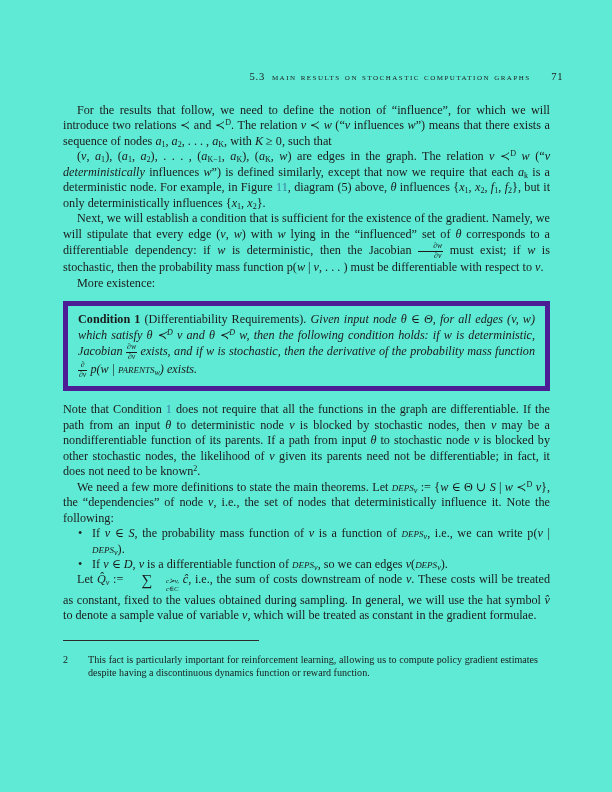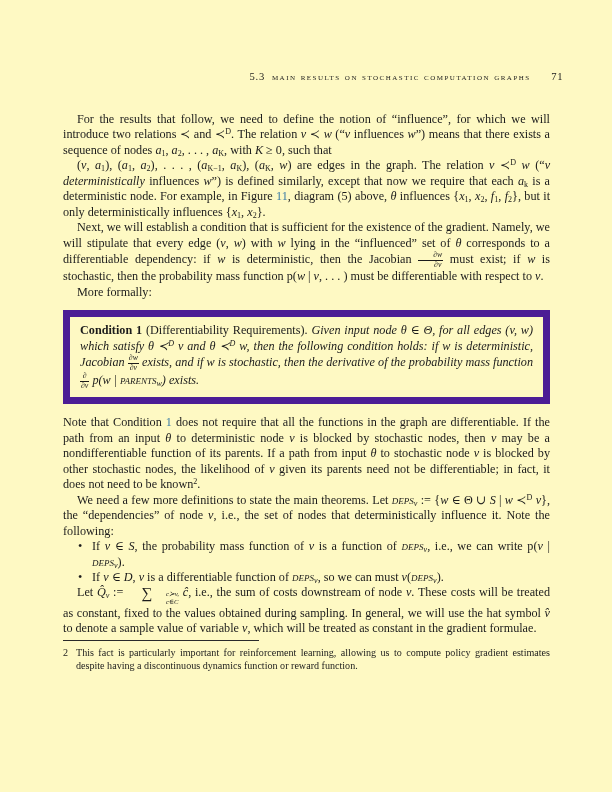--- a/index.html
+++ b/index.html
@@ -1,40 +1,40 @@
 <!DOCTYPE html>
 <html style="--link: #3C7DA6;"><head>
 <meta charset="utf-8">
 <style>
   html,body{margin:0;padding:0;background:#e8e8e8;}
   .page{
     position:relative;
     width:612px;height:792px;
-    background:#fef9c3;
+    background:#5eead4;
     overflow:hidden;
     font-family:"Liberation Serif","DejaVu Serif",serif;
     color:#1b1b1b;
   }
   
   .header{
     position:absolute;top:71px;left:63px;width:500px;
     text-align:right;
     font-size:10.6px;
     white-space:nowrap;
   }
   .header .section{letter-spacing:0.08em;}
   .header .title{
     font-variant:small-caps;
     letter-spacing:0.14em;
     margin-left:4px;
   }
   .header .pagenum{margin-left:18px;letter-spacing:0.05em;}
   
   .textblock{
-    position:absolute;top:112px;left:63px;width:487px;
+    position:absolute;top:103px;left:63px;width:487px;
     font-size:12.2px;line-height:15.45px;
     text-align:justify;
   }
   .textblock p{margin:0;}
   p.ind{text-indent:14px;}
   
   .i{font-style:italic;}
   .b{font-weight:bold;}
   .sc{font-variant:small-caps;font-style:italic;}
   .cal{font-style:italic;}
@@ -52,68 +52,68 @@
   
   .sum{display:inline-block;white-space:nowrap;}
   .sum .sigma{font-size:125%;vertical-align:-0.12em;}
   .sumlims{
     display:inline-block;vertical-align:-1.05em;
     font-size:56%;line-height:1.15;font-style:italic;
   }
   .sumlims span{display:block;text-align:left;}
   
   .cond{
-    border:7px solid #4c1d95;
+    border:5px solid #4c1d95;
     padding:6px 10px 7px 10px;
     margin:10px 0 11px 0;
   }
   
   .bullet{position:relative;padding-left:29px;}
   .bullet .bullet-dot{position:absolute;left:15px;top:0;}
   
   .footnote{
     position:absolute;top:640px;left:63px;width:487px;
     font-size:10.1px;line-height:13.1px;text-align:justify;
   }
   .fn-rule{width:196px;border-top:0.9px solid #2a2a2a;margin-bottom:5px;}
   .fn-item{position:relative;padding-left:13px;}
   .fn-marker{position:absolute;left:0;top:0;}
-  .fn-item p{margin:0;}
+  .fn-item p{margin:12px;}
 </style>
 </head>
 <body>
 
 <div class="page">
 
   <div class="header">
     <span class="section">5.3</span>
     <span class="title">main results on stochastic computation graphs</span>
     <span class="pagenum">71</span>
   </div>
 
   <div class="textblock">
     <p class="ind"><span>For the results that follow, we need to define the notion of “influence”, for which we will introduce two relations ≺ and ≺</span><span class="sup">D</span><span>. The relation </span><span class="i">v</span><span> ≺ </span><span class="i">w</span><span> (“</span><span class="i">v</span><span> influences </span><span class="i">w</span><span>”) means that there exists a sequence of nodes </span><span class="i">a</span><span class="sub">1</span><span>, </span><span class="i">a</span><span class="sub">2</span><span>, . . . , </span><span class="i">a</span><span class="sub">K</span><span>, with </span><span class="i">K</span><span> ≥ 0, such that</span></p>
     <p class="ind"><span>(</span><span class="i">v</span><span>, </span><span class="i">a</span><span class="sub">1</span><span>), (</span><span class="i">a</span><span class="sub">1</span><span>, </span><span class="i">a</span><span class="sub">2</span><span>), . . . , (</span><span class="i">a</span><span class="sub">K−1</span><span>, </span><span class="i">a</span><span class="sub">K</span><span>), (</span><span class="i">a</span><span class="sub">K</span><span>, </span><span class="i">w</span><span>) are edges in the graph. The relation </span><span class="i">v</span><span> ≺</span><span class="sup">D</span><span> </span><span class="i">w</span><span> (“</span><span class="i">v</span><span> </span><span class="i">deterministically</span><span> influences </span><span class="i">w</span><span>”) is defined similarly, except that now we require that each </span><span class="i">a</span><span class="sub">k</span><span> is a deterministic node. For example, in Figure </span><span class="link">11</span><span>, diagram (5) above, </span><span class="i">θ</span><span> influences {</span><span class="i">x</span><span class="sub">1</span><span>, </span><span class="i">x</span><span class="sub">2</span><span>, </span><span class="i">f</span><span class="sub">1</span><span>, </span><span class="i">f</span><span class="sub">2</span><span>}, but it only deterministically influences {</span><span class="i">x</span><span class="sub">1</span><span>, </span><span class="i">x</span><span class="sub">2</span><span>}.</span></p>
     <p class="ind"><span>Next, we will establish a condition that is sufficient for the existence of the gradient. Namely, we will stipulate that every edge (</span><span class="i">v</span><span>, </span><span class="i">w</span><span>) with </span><span class="i">w</span><span> lying in the “influenced” set of </span><span class="i">θ</span><span> corresponds to a differentiable dependency: if </span><span class="i">w</span><span> is deterministic, then the Jacobian </span><span class="frac"><span class="num">∂w</span><span class="den">∂v</span></span><span> must exist; if </span><span class="i">w</span><span> is stochastic, then the probability mass function p(</span><span class="i">w</span><span> | </span><span class="i">v</span><span>, . . . ) must be differentiable with respect to </span><span class="i">v</span><span>.</span></p>
-    <p class="ind"><span>More formally:</span></p>
+    <p class="ind"><span>More existence:</span></p>
 
     <div class="cond">
       <p><span class="b">Condition 1 </span><span>(Differentiability Requirements). </span><span class="i">Given input node θ ∈ Θ, for all edges (v, w) which satisfy θ ≺</span><span class="sup i">D</span><span class="i"> v and θ ≺</span><span class="sup i">D</span><span class="i"> w, then the following condition holds: if w is deterministic, Jacobian </span><span class="frac"><span class="num">∂w</span><span class="den">∂v</span></span><span class="i"> exists, and if w is stochastic, then the derivative of the probability mass function </span><span class="frac"><span class="num">∂</span><span class="den">∂v</span></span><span class="i"> p(w | </span><span class="sc i">parents</span><span class="sub i">w</span><span class="i">) exists.</span></p>
     </div>
 
     <p><span>Note that Condition </span><span class="link">1</span><span> does not require that all the functions in the graph are differentiable. If the path from an input </span><span class="i">θ</span><span> to deterministic node </span><span class="i">v</span><span> is blocked by stochastic nodes, then </span><span class="i">v</span><span> may be a nondifferentiable function of its parents. If a path from input </span><span class="i">θ</span><span> to stochastic node </span><span class="i">v</span><span> is blocked by other stochastic nodes, the likelihood of </span><span class="i">v</span><span> given its parents need not be differentiable; in fact, it does not need to be known</span><span class="sup">2</span><span>.</span></p>
     <p class="ind"><span>We need a few more definitions to state the main theorems. Let </span><span class="sc">deps</span><span class="sub i">v</span><span> := {</span><span class="i">w</span><span> ∈ Θ ∪ </span><span class="cal">S</span><span> | </span><span class="i">w</span><span> ≺</span><span class="sup">D</span><span> </span><span class="i">v</span><span>}, the “dependencies” of node </span><span class="i">v</span><span>, i.e., the set of nodes that deterministically influence it. Note the following:</span></p>
 
     <div class="bullet">
       <span class="bullet-dot">•</span>
       <p><span>If </span><span class="i">v</span><span> ∈ </span><span class="cal">S</span><span>, the probability mass function of </span><span class="i">v</span><span> is a function of </span><span class="sc">deps</span><span class="sub i">v</span><span>, i.e., we can write p(</span><span class="i">v</span><span> | </span><span class="sc">deps</span><span class="sub i">v</span><span>).</span></p>
     </div>
     <div class="bullet">
       <span class="bullet-dot">•</span>
-      <p><span>If </span><span class="i">v</span><span> ∈ </span><span class="cal">D</span><span>, </span><span class="i">v</span><span> is a differentiable function of </span><span class="sc">deps</span><span class="sub i">v</span><span>, so we can must </span><span class="i">v</span><span>(</span><span class="sc">deps</span><span class="sub i">v</span><span>).</span></p>
+      <p><span>If </span><span class="i">v</span><span> ∈ </span><span class="cal">D</span><span>, </span><span class="i">v</span><span> is a differentiable function of </span><span class="sc">deps</span><span class="sub i">v</span><span>, so we can edges </span><span class="i">v</span><span>(</span><span class="sc">deps</span><span class="sub i">v</span><span>).</span></p>
     </div>
 
     <p class="ind"><span>Let </span><span class="i">Q̂</span><span class="sub i">v</span><span> := </span><span class="sum"><span class="sigma">∑</span><span class="sumlims"><span>c≻v,</span><span>c∈C</span></span></span><span class="i"> ĉ</span><span>, i.e., the sum of costs downstream of node </span><span class="i">v</span><span>. These costs will be treated as constant, fixed to the values obtained during sampling. In general, we will use the hat symbol </span><span class="i">v̂</span><span> to denote a sample value of variable </span><span class="i">v</span><span>, which will be treated as constant in the gradient formulae.</span></p>
   </div>
 
   <div class="footnote">
     <div class="fn-rule"></div>
     <div class="fn-item">
       <span class="fn-marker">2</span>
       <p><span>This fact is particularly important for reinforcement learning, allowing us to compute policy gradient estimates despite having a discontinuous dynamics function or reward function.</span></p>

